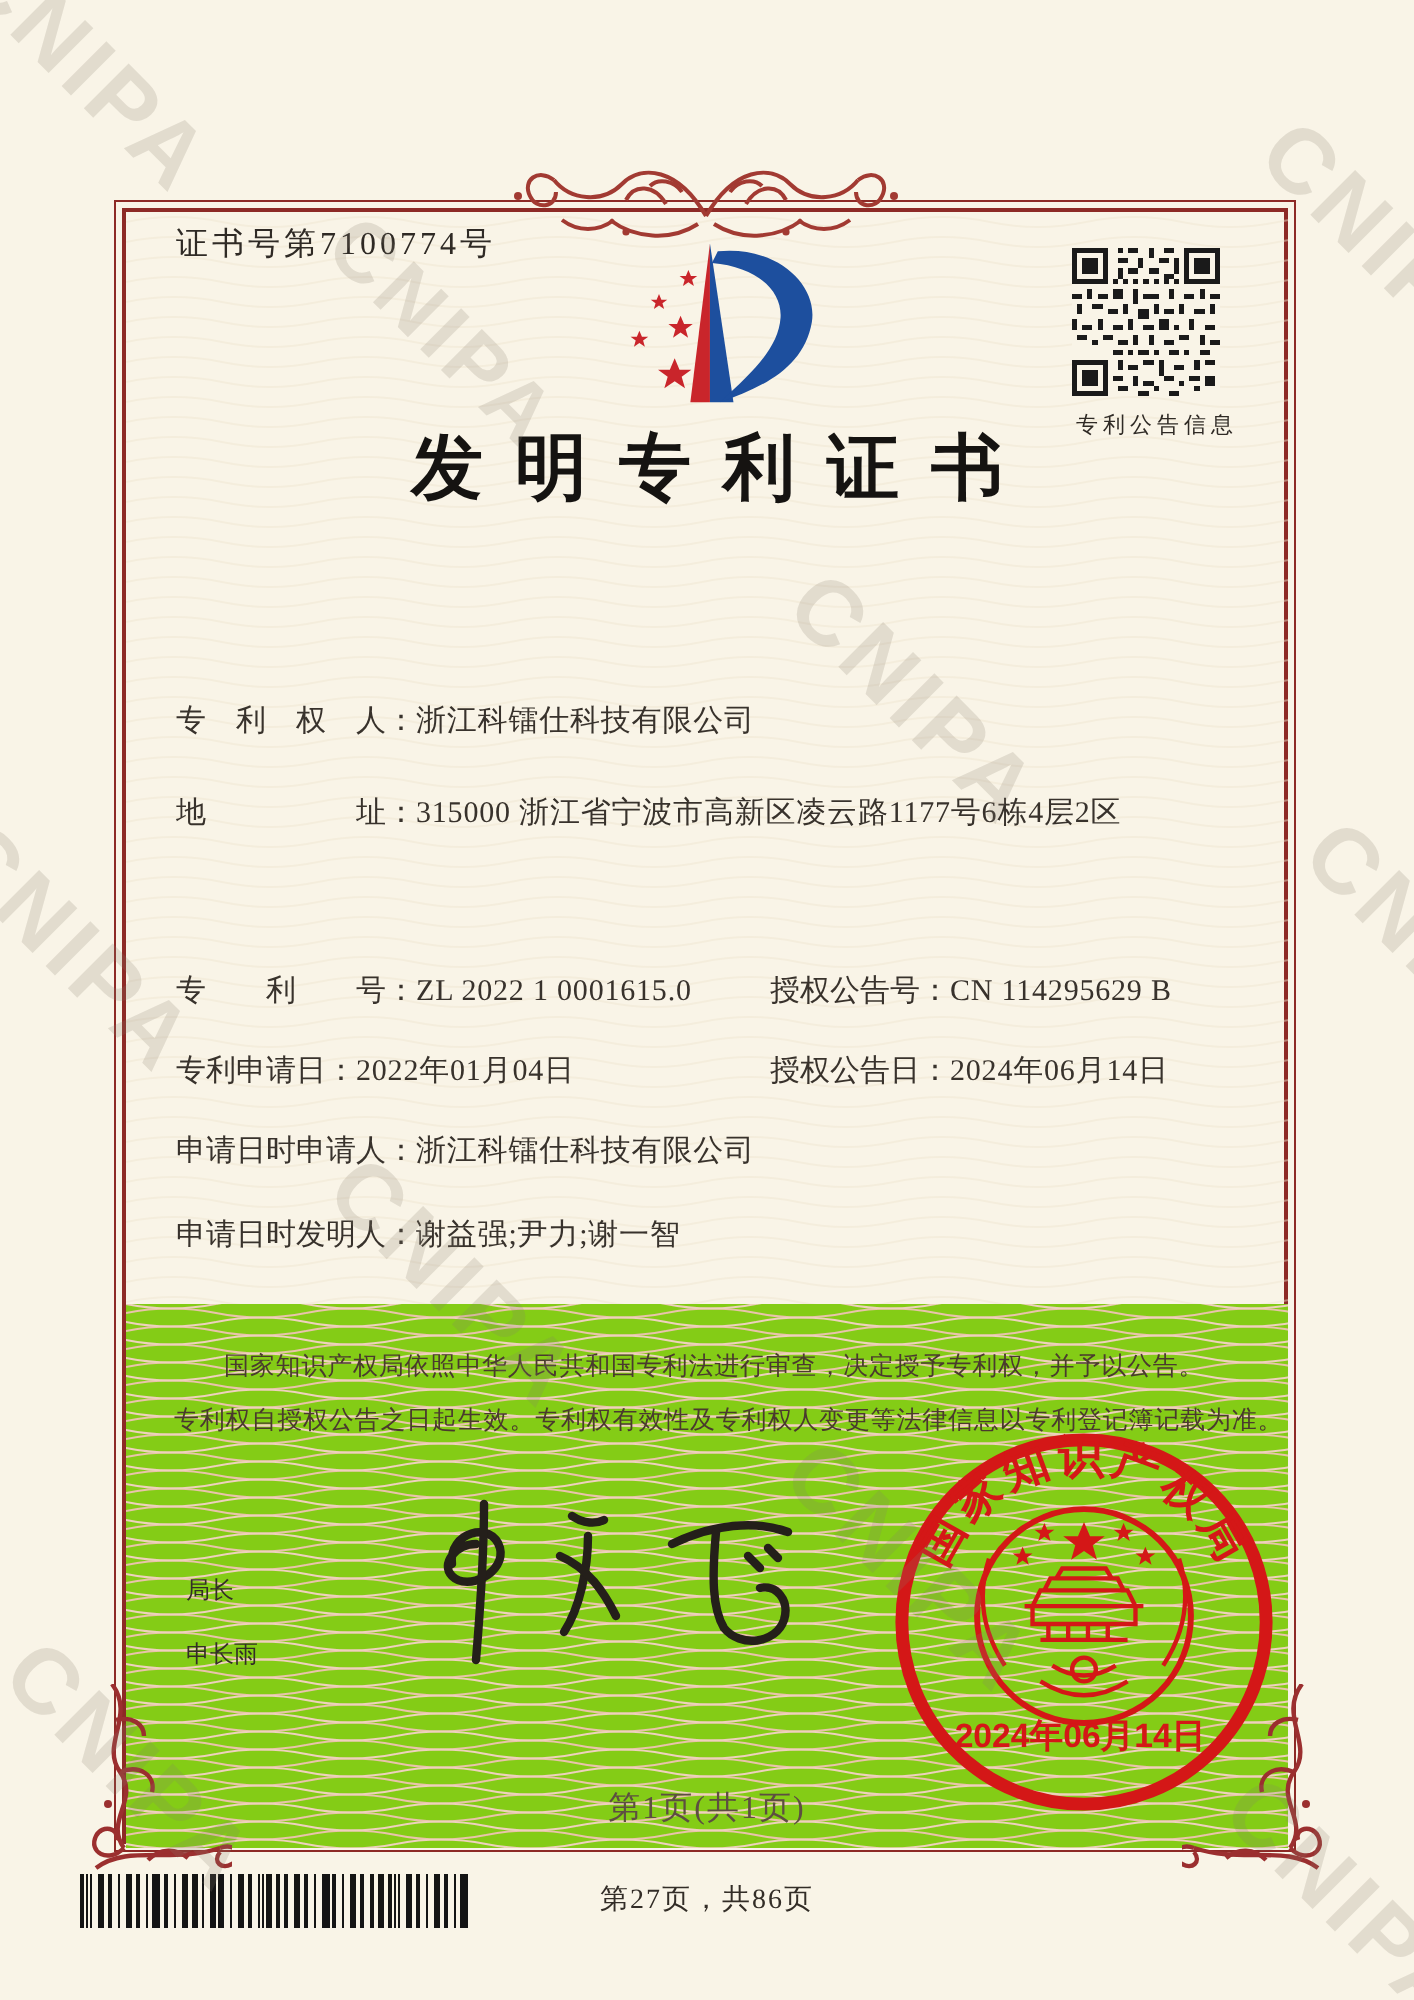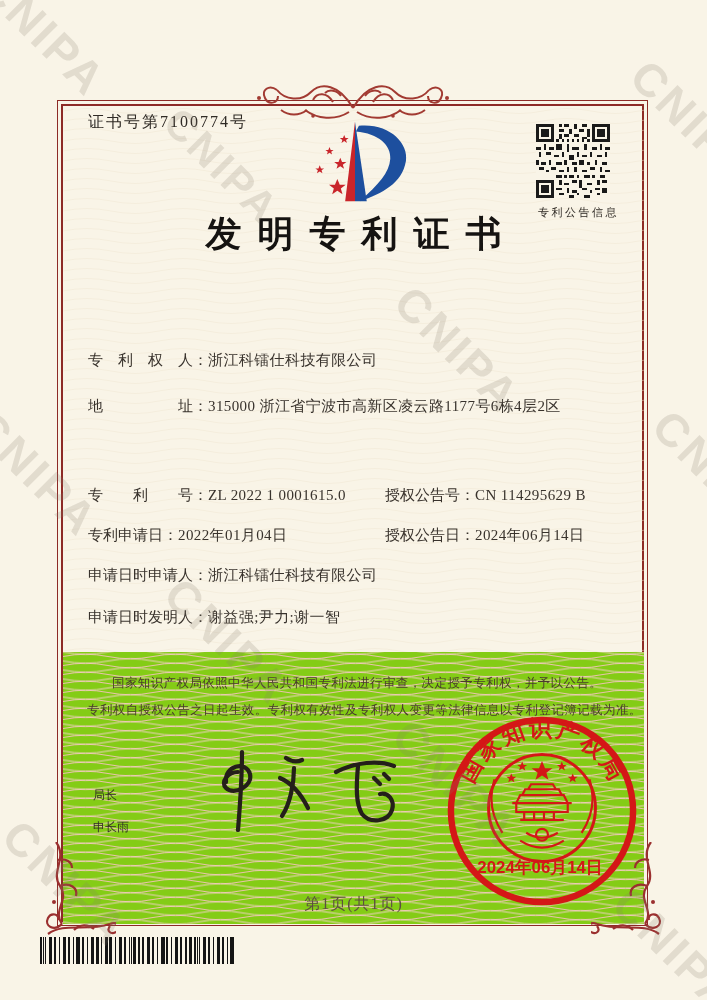--- a/index.html
+++ b/index.html
@@ -323,14 +323,15 @@
     <span class="col2"><span>授权公告日：</span><span class="val">2024年06月14日</span></span>
   </div>
   <div class="row" style="top:566px">
     <span>申请日时申请人：</span><span class="val">浙江科镭仕科技有限公司</span>
   </div>
   <div class="row" style="top:608px">
     <span>申请日时发明人：</span><span class="val">谢益强;尹力;谢一智</span>
   </div>
 
   <div class="barcode"></div>
+  <div class="footer-page">第27页，共86页</div>
 
 </div>
 
 </body></html>

